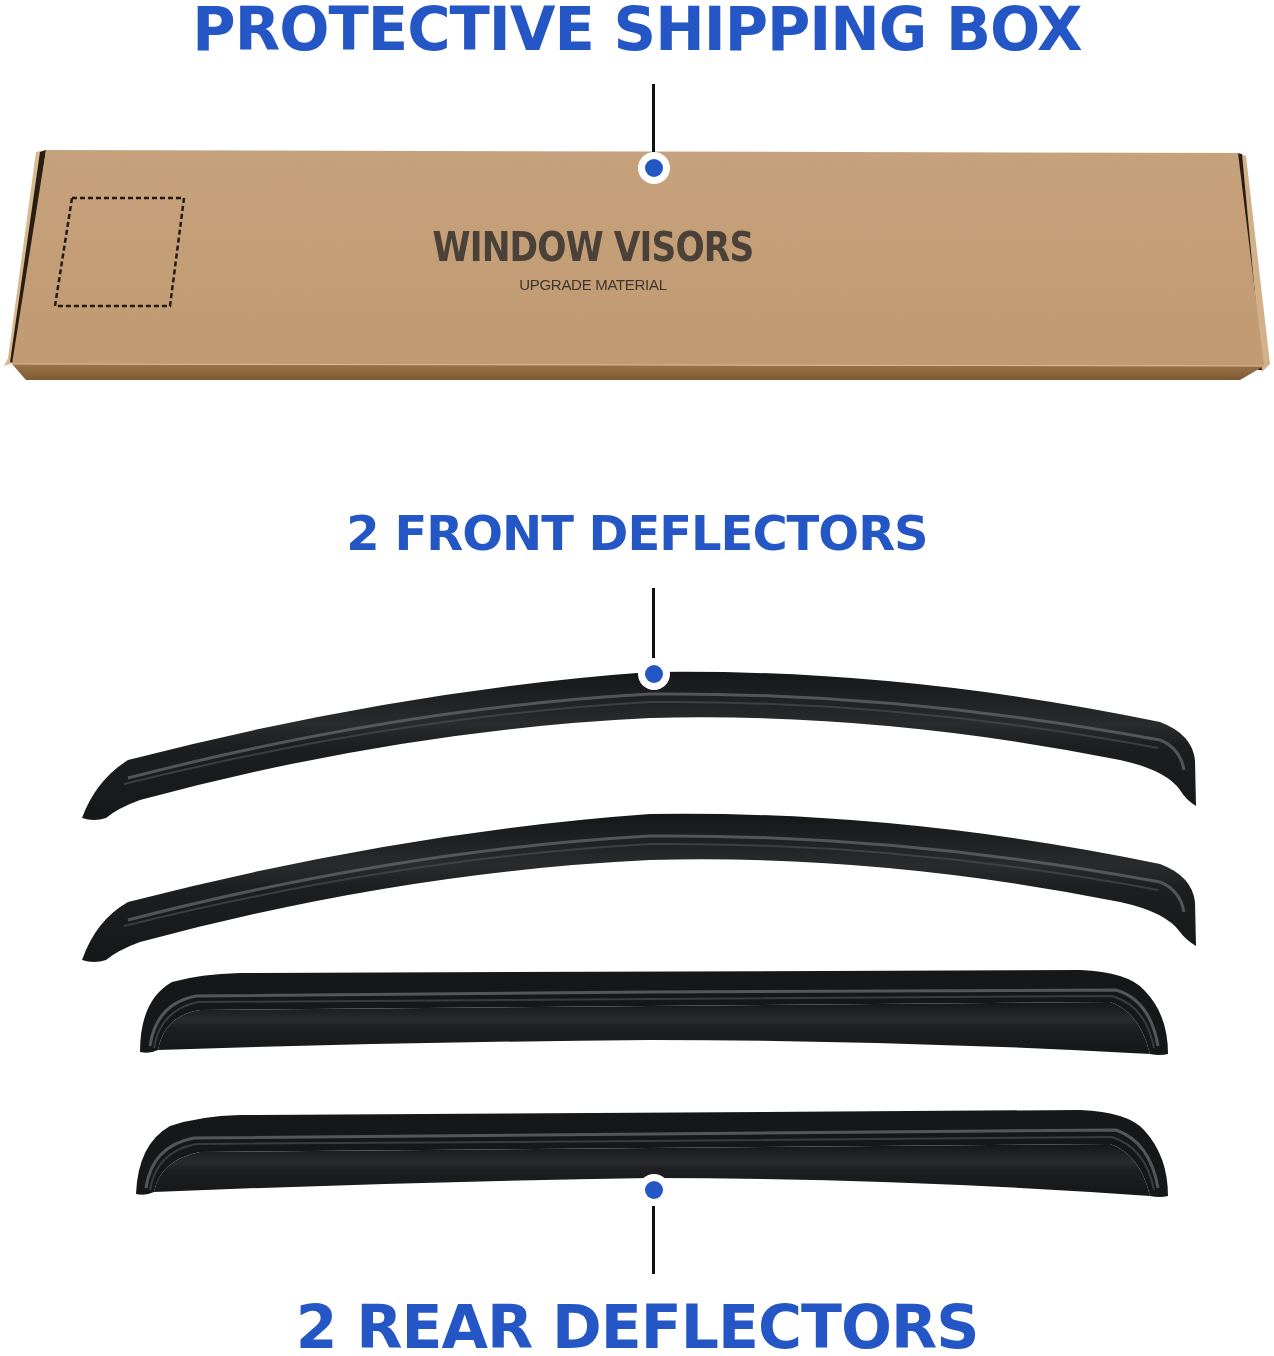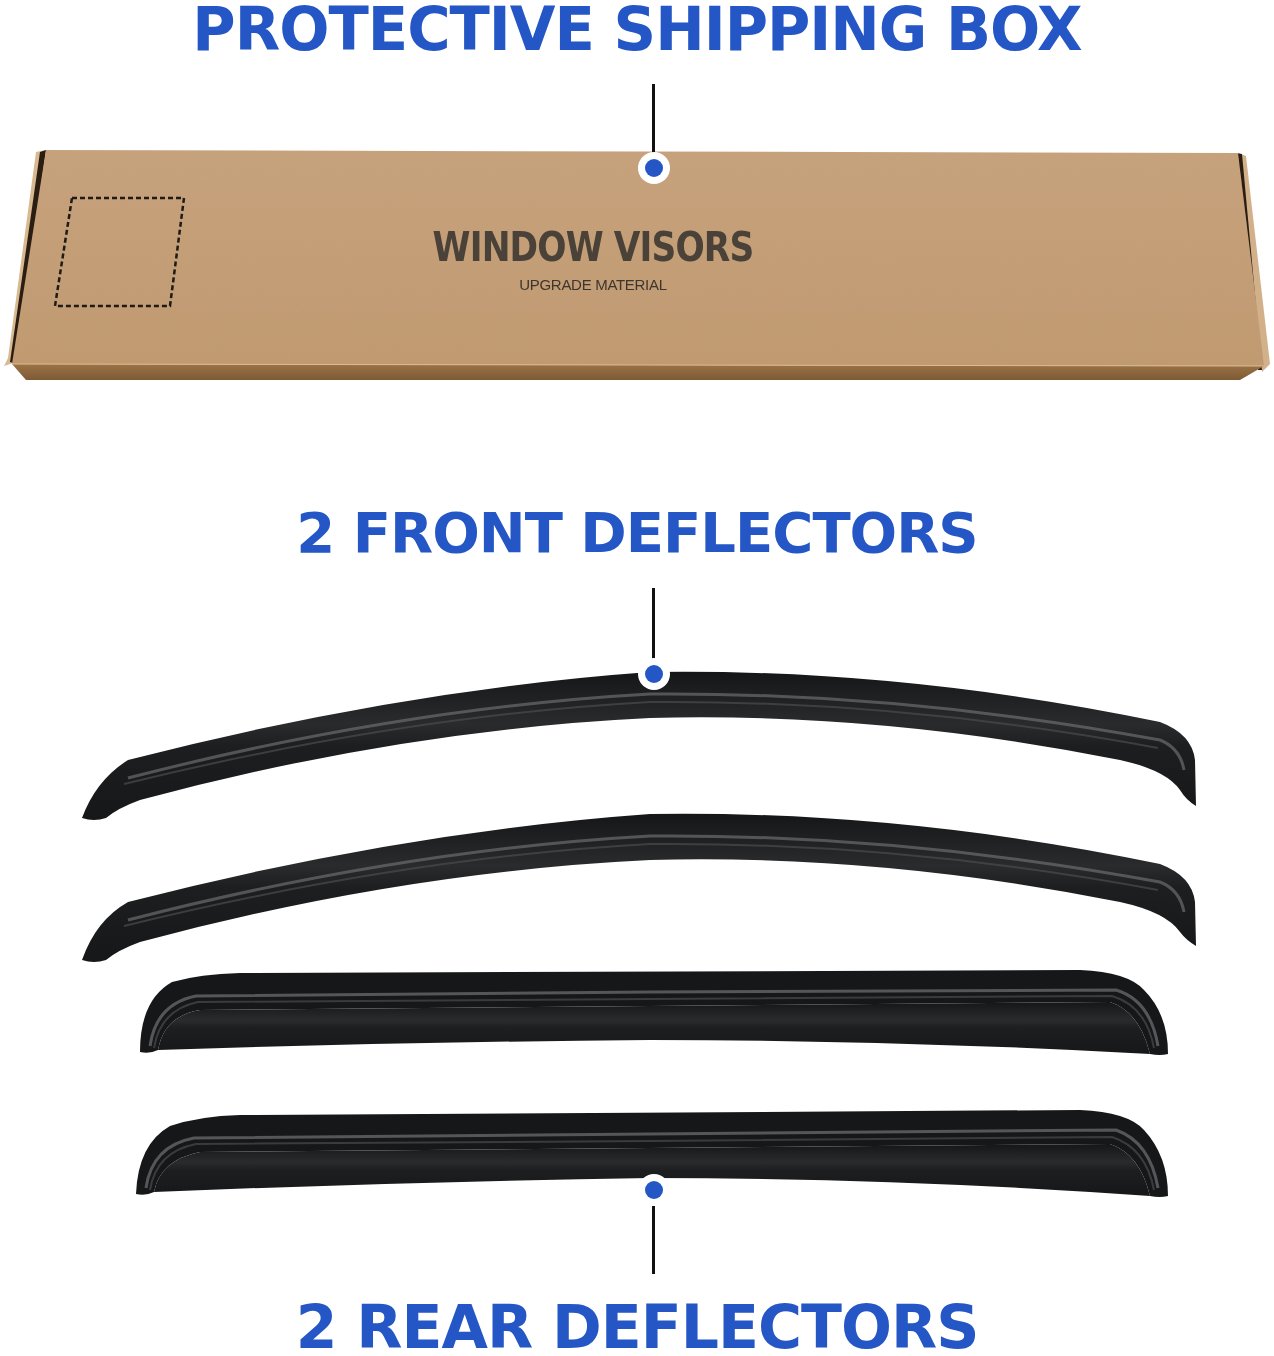--- a/index.html
+++ b/index.html
@@ -10,21 +10,21 @@
       position: absolute;
       left: 0; width: 1274px;
       text-align: center;
       color: #2457c5;
       font-weight: 700;
       font-family: "DejaVu Sans", "Liberation Sans", sans-serif;
       letter-spacing: -1px;
       white-space: nowrap;
     }
     .h-top   { top: -6px;   font-size: 60px; line-height: 70px; transform: scaleX(0.985); }
-    .h-front { top: 498px;  font-size: 56px; line-height: 70px; }
+    .h-front { top: 498px;  font-size: 48px; line-height: 70px; }
     .h-rear  { top: 1292px; font-size: 60px; line-height: 70px; }
 
     .leader {
       position: absolute;
       left: 652px;
       width: 3px;
       background: #111111;
     }
     .dot-wrap {
       position: absolute;

